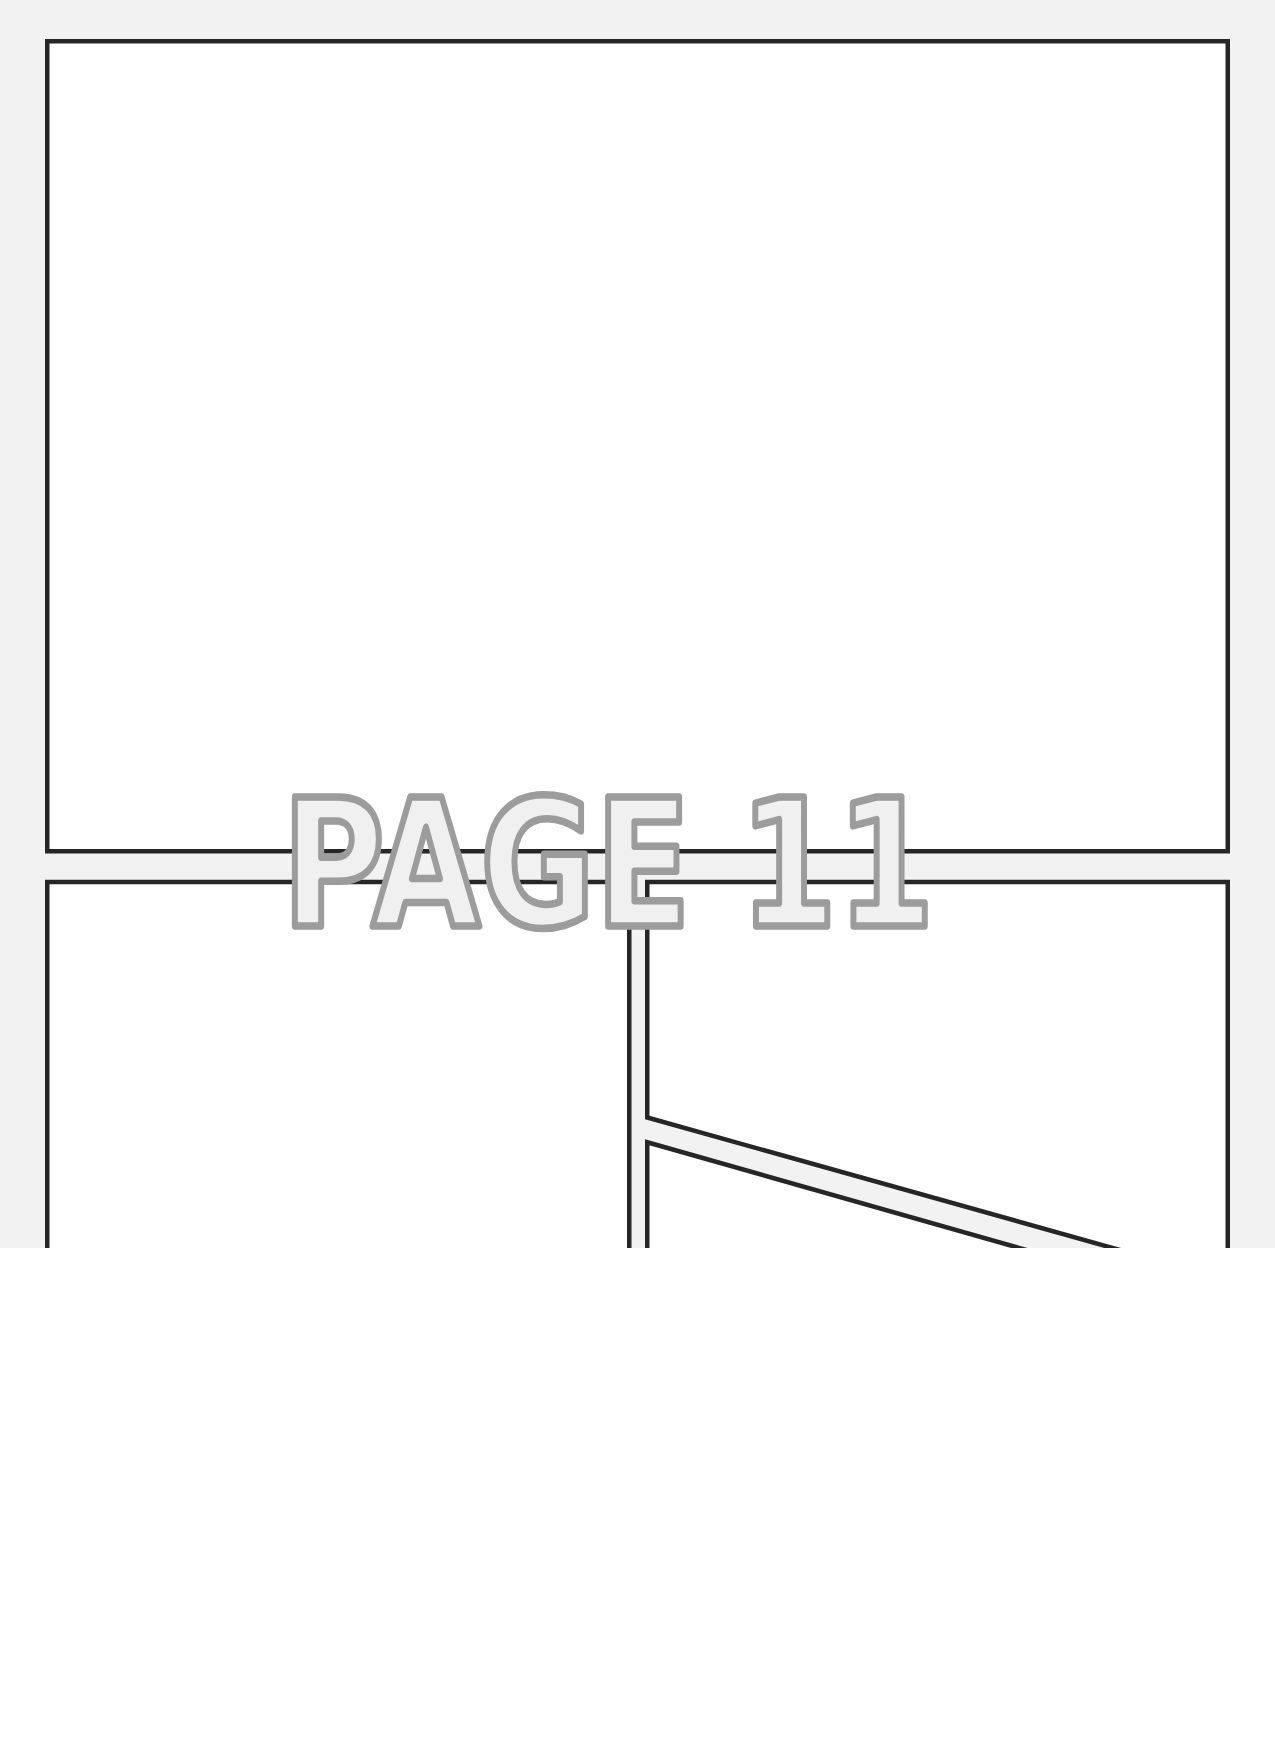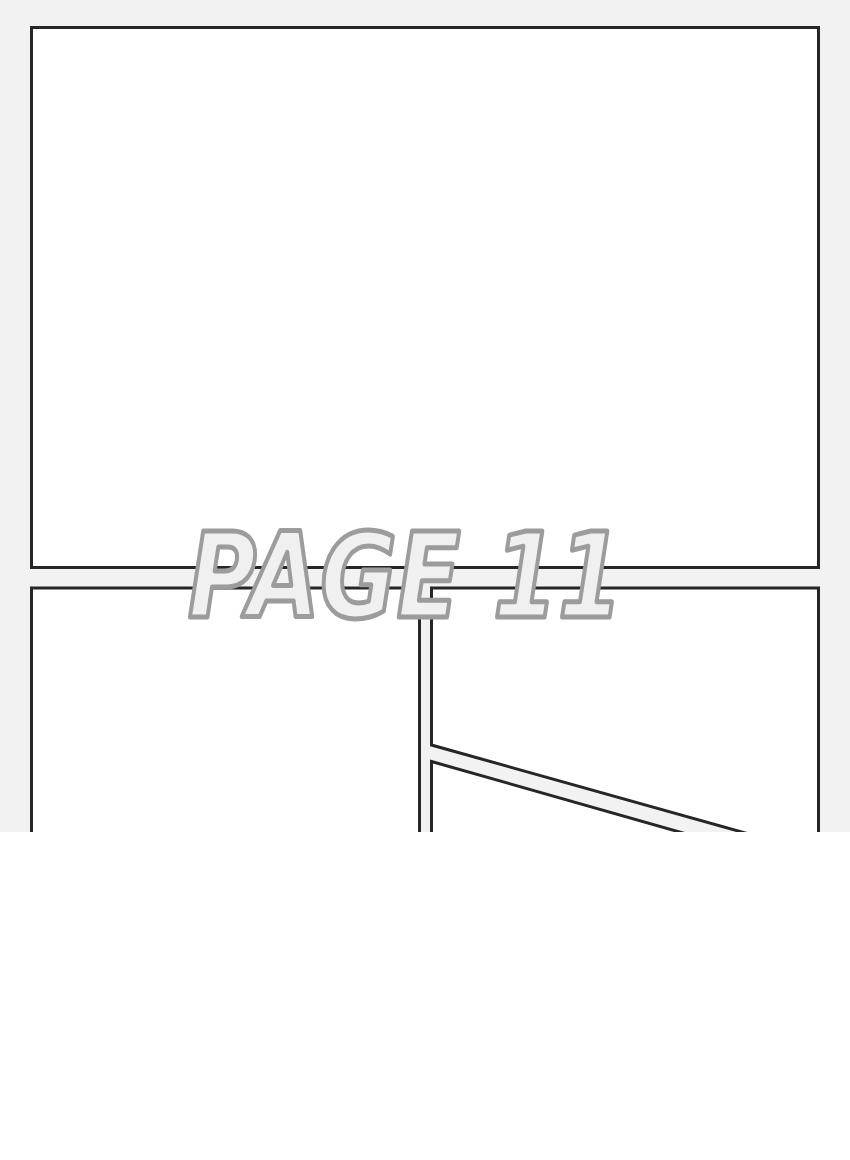--- a/index.html
+++ b/index.html
@@ -8,21 +8,20 @@
   }
   body {
     width: 850px;
     height: 1160px;
     font-family: "DejaVu Sans", sans-serif;
   }
   .page-wrap {
     width: 850px;
     height: 832px;
     overflow: hidden;
-    font-style: italic;
   }
   svg {
     display: block;
   }
   .panel {
     stroke-width: 3;
   }
   .watermark {
     font-family: "DejaVu Sans", sans-serif;
     font-weight: bold;

